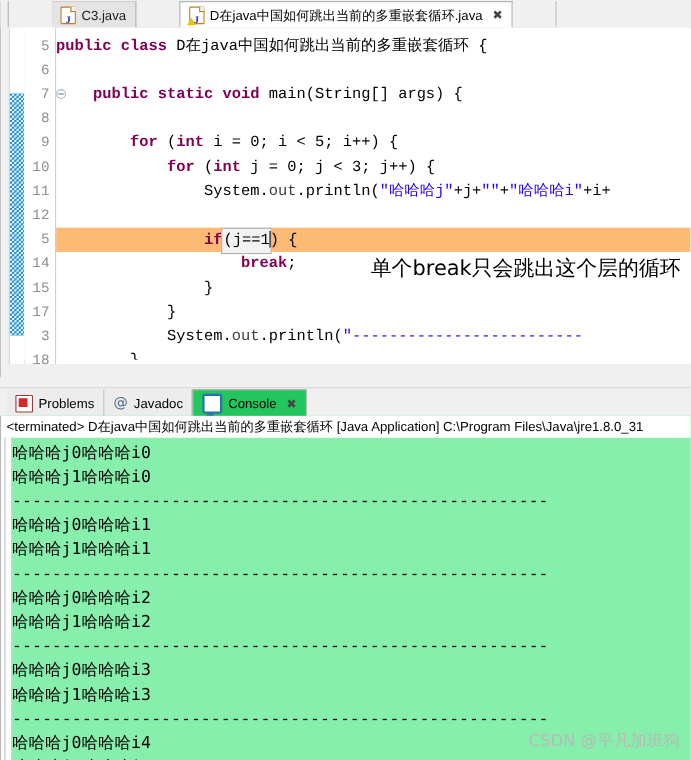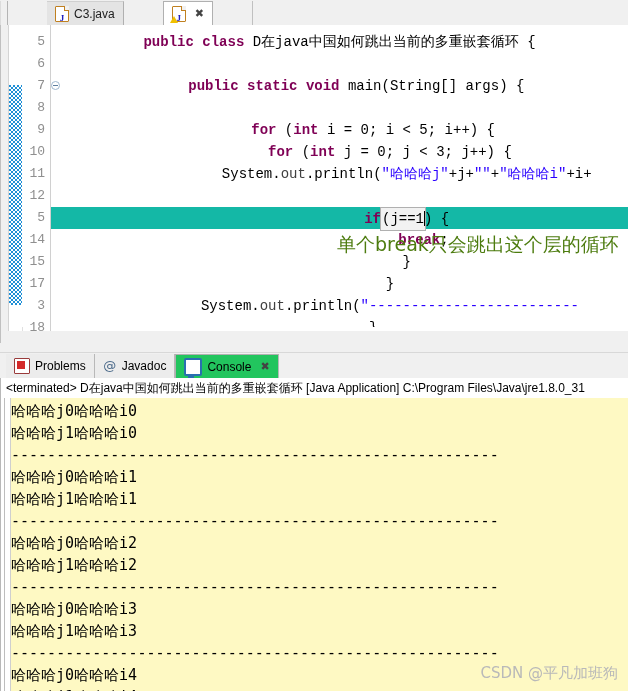--- a/index.html
+++ b/index.html
@@ -79,23 +79,22 @@
   .ed-sep{
     position:absolute;left:49px;top:0;width:1px;height:318px;background:#d0d0d0;
   }
   .code-area{
     position:absolute;left:50px;top:0;right:0;height:318px;overflow:hidden;
   }
   .crow{
     position:relative;height:22px;line-height:22px;white-space:pre;
     font-family:"Liberation Mono","DejaVu Sans Mono",monospace;
     font-size:14px;
-    text-align:center;
-  }
-  .crow.hl{background:#14b8a6;}
+  }
+  .crow.hl{background:#fdba74;}
   .ln{
     position:absolute;right:5px;width:28px;text-align:right;
     font-family:"Liberation Mono","DejaVu Sans Mono",monospace;
     font-size:13px;color:#8f8f8f;line-height:22px;
   }
   .lnrow{position:relative;height:22px;}
   .foldmark{
     position:absolute;right:-10px;top:6px;width:9px;height:9px;
     border:1px solid #9fb8d0;border-radius:50%;box-sizing:border-box;background:#fff;
   }
@@ -109,31 +108,31 @@
   .cursor{
     display:inline-block;width:1px;height:15px;background:#000;
     vertical-align:-3px;margin:0 -1px;
   }
   .sel-box{
     display:inline-block;border:1px solid #b0b0b0;background:#f2f2f2;
     margin:0 -1px;padding:0 1px;
   }
   .annot{
     position:absolute;left:336px;top:207px;width:290px;
-    color:#4d7c0f;font-size:19px;line-height:25px;
+    color:#000000;font-size:19px;line-height:25px;
     font-family:"DejaVu Sans", sans-serif;
   }
   .ed-bottomfade{
     position:absolute;left:0;bottom:0;width:628px;height:12px;background:#f0f0f0;
   }
 
   
   .viewtabs{
     position:absolute;left:0;top:352px;width:628px;height:26px;
-    background:#f0f0f0;display:flex;align-items:center;
+    background:#f0f0f0;display:flex;align-items:flex-end;
     border-top:1px solid #d8d8d8;
   }
   .vt{
     height:25px;display:flex;align-items:center;gap:5px;padding:0 8px;
     font-size:12px;color:#000;box-sizing:border-box;white-space:nowrap;
     border-right:1px solid #b8b8b8;background:#ececec;
   }
   .vt.active{background:#22c55e;border-top:1px solid #b0b0b0;border-left:1px solid #b0b0b0;}
   .vt-rest{flex:1;height:25px;background:#f0f0f0;}
   .ic{width:14px;height:14px;flex:none;position:relative;}
@@ -141,21 +140,21 @@
   .ic-problems:after{content:"";position:absolute;left:2px;top:2px;width:8px;height:8px;background:#d42a2a;}
   .ic-javadoc{color:#4b6a8a;font-size:13px;line-height:14px;text-align:center;font-family:"DejaVu Sans",sans-serif;}
   .ic-decl{background:#ffffff;border:1px solid #5f7f9f;border-radius:1px;}
   .ic-decl:after{content:"";position:absolute;left:3px;top:3px;width:7px;height:6px;background:#e0a000;}
   .ic-console{background:#ffffff;border:2px solid #2a6fb0;border-radius:2px;}
   .ic-console:after{content:"";position:absolute;left:2px;bottom:-5px;width:6px;height:3px;background:#2a6fb0;}
 
   
   .console{
     position:absolute;left:0;top:378px;width:628px;height:313px;
-    background:#fef9c3;box-sizing:border-box;
+    background:#86efac;box-sizing:border-box;
     border-left:1px solid #b8b8b8;
     overflow:hidden;
   }
   .cons-head{
     height:20px;line-height:20px;padding-left:5px;
     font-size:12px;color:#000;white-space:nowrap;overflow:hidden;
     background:#ffffff;
   }
   .cons-rail{
     position:absolute;left:0;top:20px;width:9px;bottom:0;
@@ -192,20 +191,21 @@
           <span class="corner"></span>
         </span>
       <span>C3.java</span>
     </div>
 
     <div class="tab active">
       <span class="jfile-icon">
         <span class="corner"></span>
         <span class="warn-badge"></span>
       </span>
+      <span>D在java中国如何跳出当前的多重嵌套循环.java</span>
       <span class="close-x">✖</span>
     </div>
 
     <div class="tab-rest"></div>
   </div>
 
   <div class="editor">
     <div class="ed-leftrail"></div>
     <div class="ed-annobar"></div>
     <div class="ed-methodmark" style="top:60px;height:220px;"></div>

